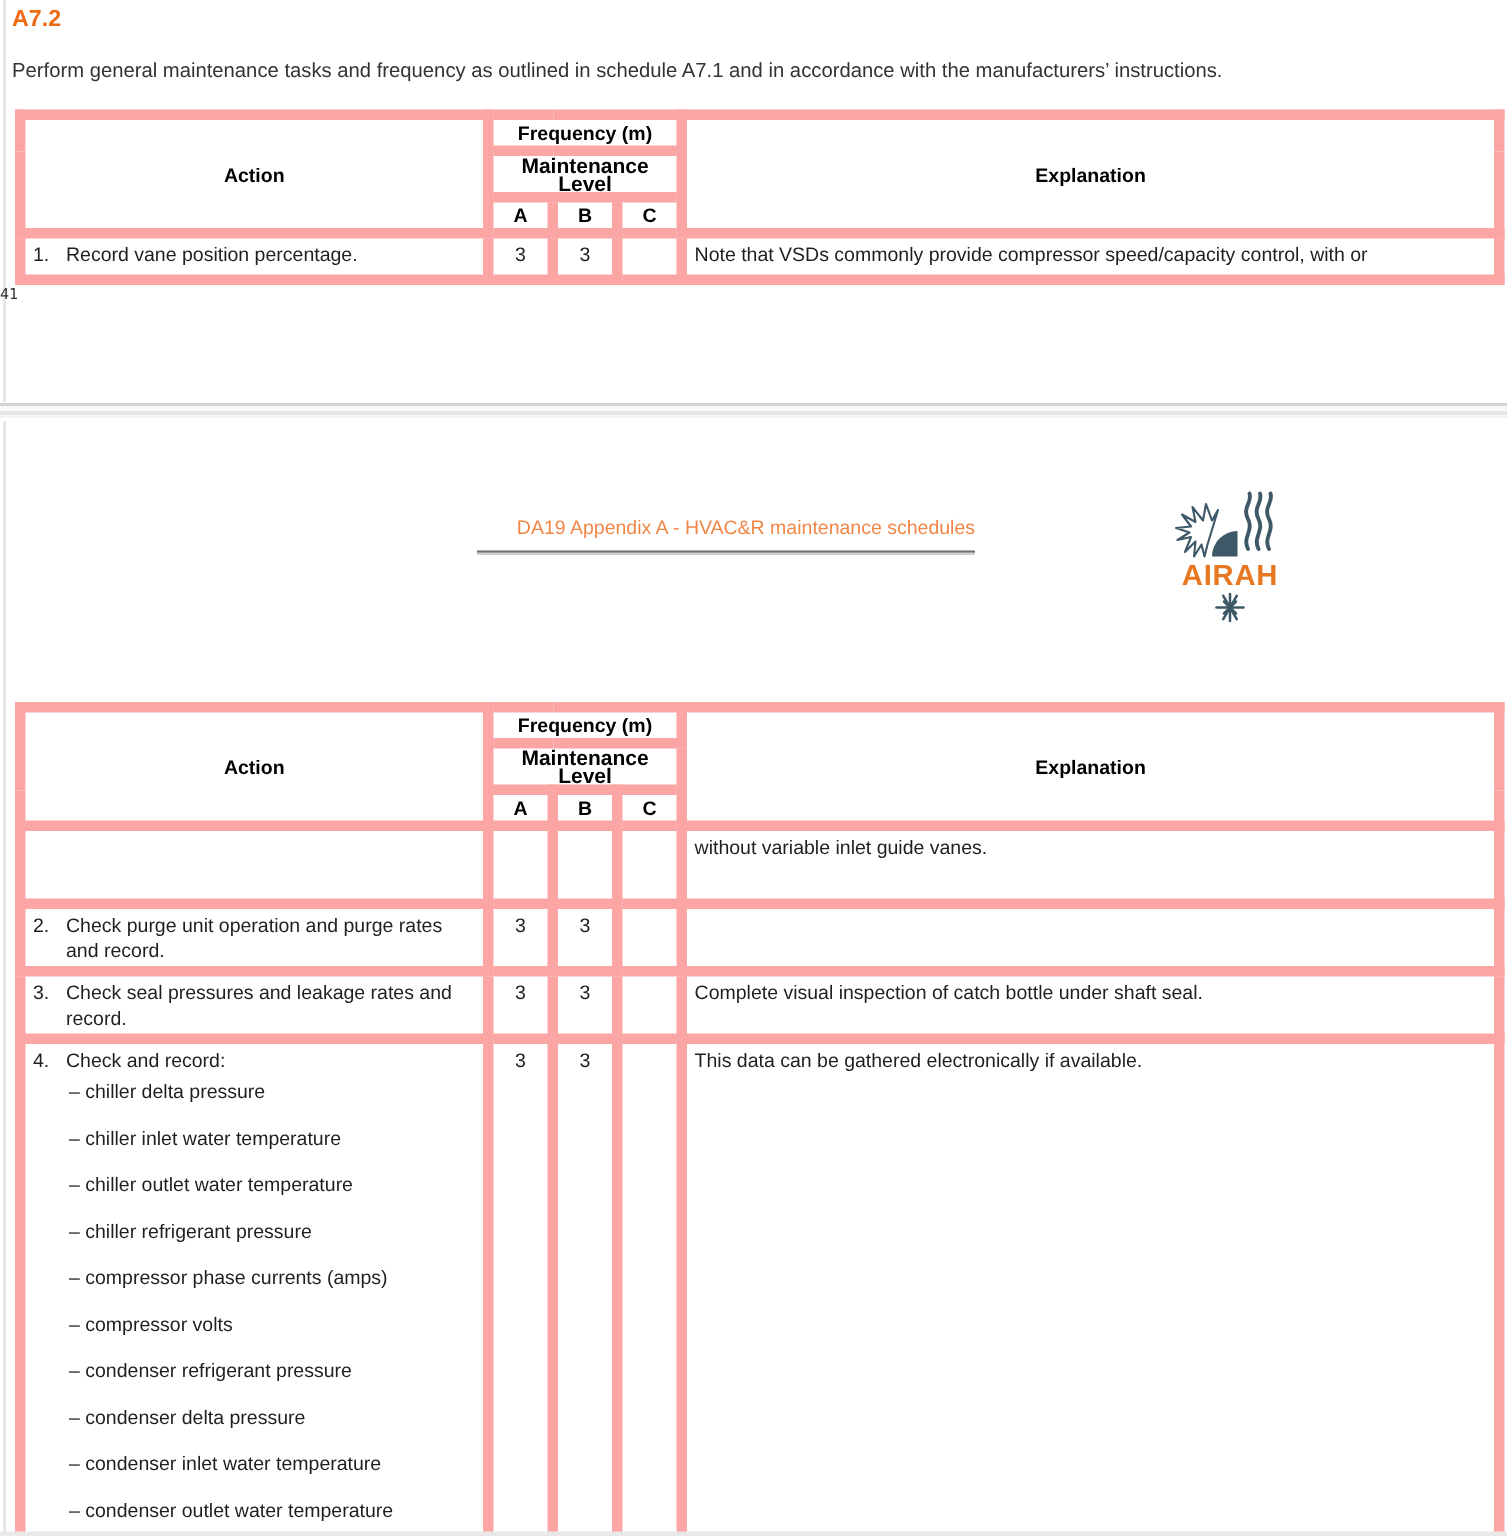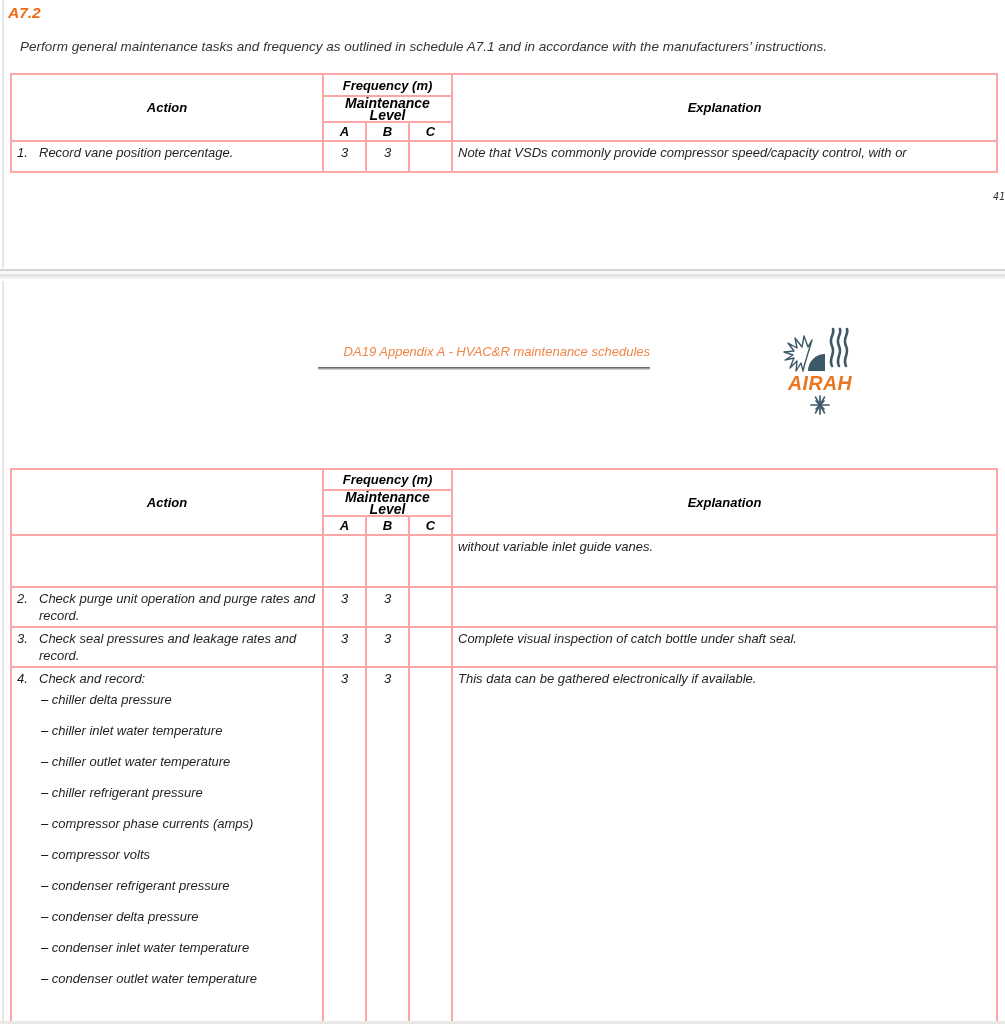--- a/index.html
+++ b/index.html
@@ -5,21 +5,20 @@
   * { margin: 0; padding: 0; box-sizing: border-box; }
   html, body { background: #ffffff; }
   #screen {
     position: relative;
     width: 1005px;
     height: 1024px;
     background: #ffffff;
     overflow: hidden;
     font-family: "Liberation Sans", sans-serif;
     color: #262626;
-    font-style: italic;
   }
   
   .page-edge {
     position: absolute; left: 2px; top: 0; width: 2px; height: 1024px;
     background: #e6e6e6;
   }
   
   .page-gap {
     position: absolute; left: 0; top: 268px; width: 1005px; height: 13px;
     background: linear-gradient(
@@ -32,32 +31,32 @@
   }
 
   .section-heading {
     position: absolute; left: 8px; top: 4px;
     font-size: 15.5px; font-weight: bold; color: #ee6a15;
     display: flex;
   }
   .section-heading .h-num { margin-right: 17px; }
 
   .intro {
-    position: absolute; left: 20px; top: 39px; width: 960px;
+    position: absolute; left: 8px; top: 39px; width: 960px;
     font-size: 13.5px; color: #333333;
   }
 
   
   table.sched {
     position: absolute; left: 10px;
     border-collapse: collapse; table-layout: fixed; width: 986px;
     background: #ffffff;
   }
   table.sched td {
-    border: 2px solid #fca5a5;
+    border: 7px solid #fca5a5;
     vertical-align: top;
     font-size: 13px; color: #1f1f1f;
     padding: 2px 5px 2px 5px;
     line-height: 17px;
     overflow: hidden;
   }
   table.sched td.hdr {
     font-weight: bold; text-align: center; vertical-align: middle;
     color: #000000; padding: 0 2px;
   }
@@ -69,21 +68,21 @@
   .action-num { width: 22px; flex: 0 0 22px; }
   .action-text { flex: 1; }
   .sub-item { margin: 14px 0 0 24px; }
   .sub-item.first { margin-top: 4px; }
 
   #table1 { top: 73px; }
   #table2 { top: 468px; }
 
   .page-number {
     position: absolute; left: 0; top: 191px; width: 1005px;
-    text-align: right; font-family: "DejaVu Sans Mono", monospace;
+    text-align: left; font-family: "DejaVu Sans Mono", monospace;
     font-size: 10px; color: #333333;
   }
 
   
   .running-header {
     position: absolute; left: 318px; top: 344px; width: 332px;
     text-align: right; font-size: 13px; color: #f08647;
     padding-bottom: 7px;
   }
   .running-header-rule {

